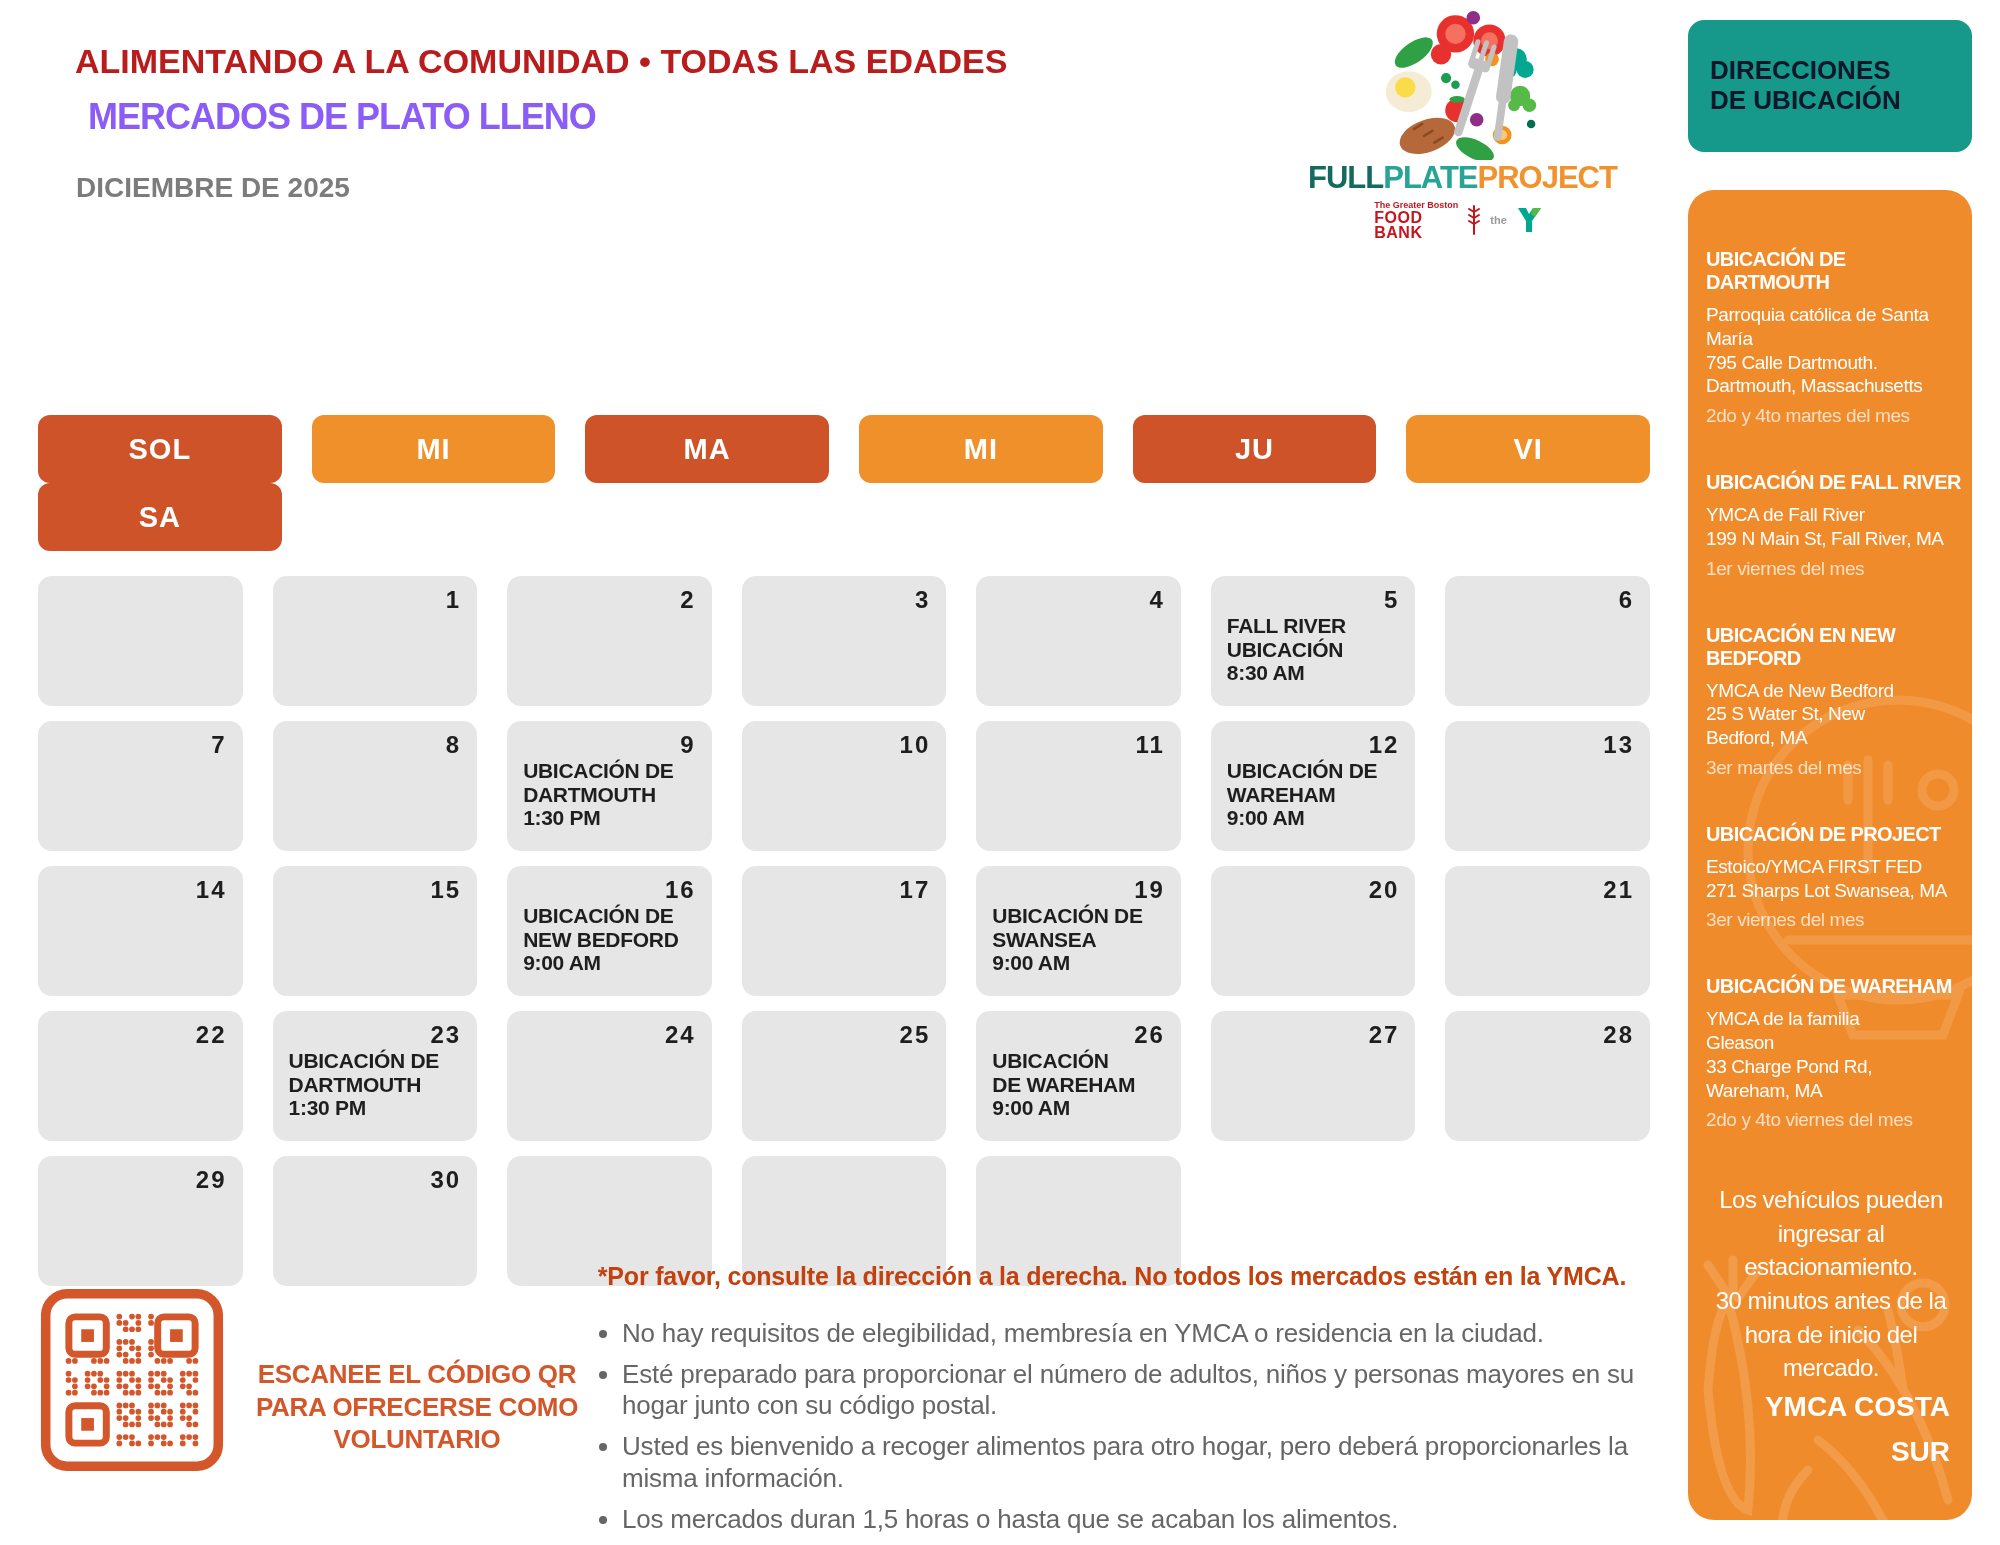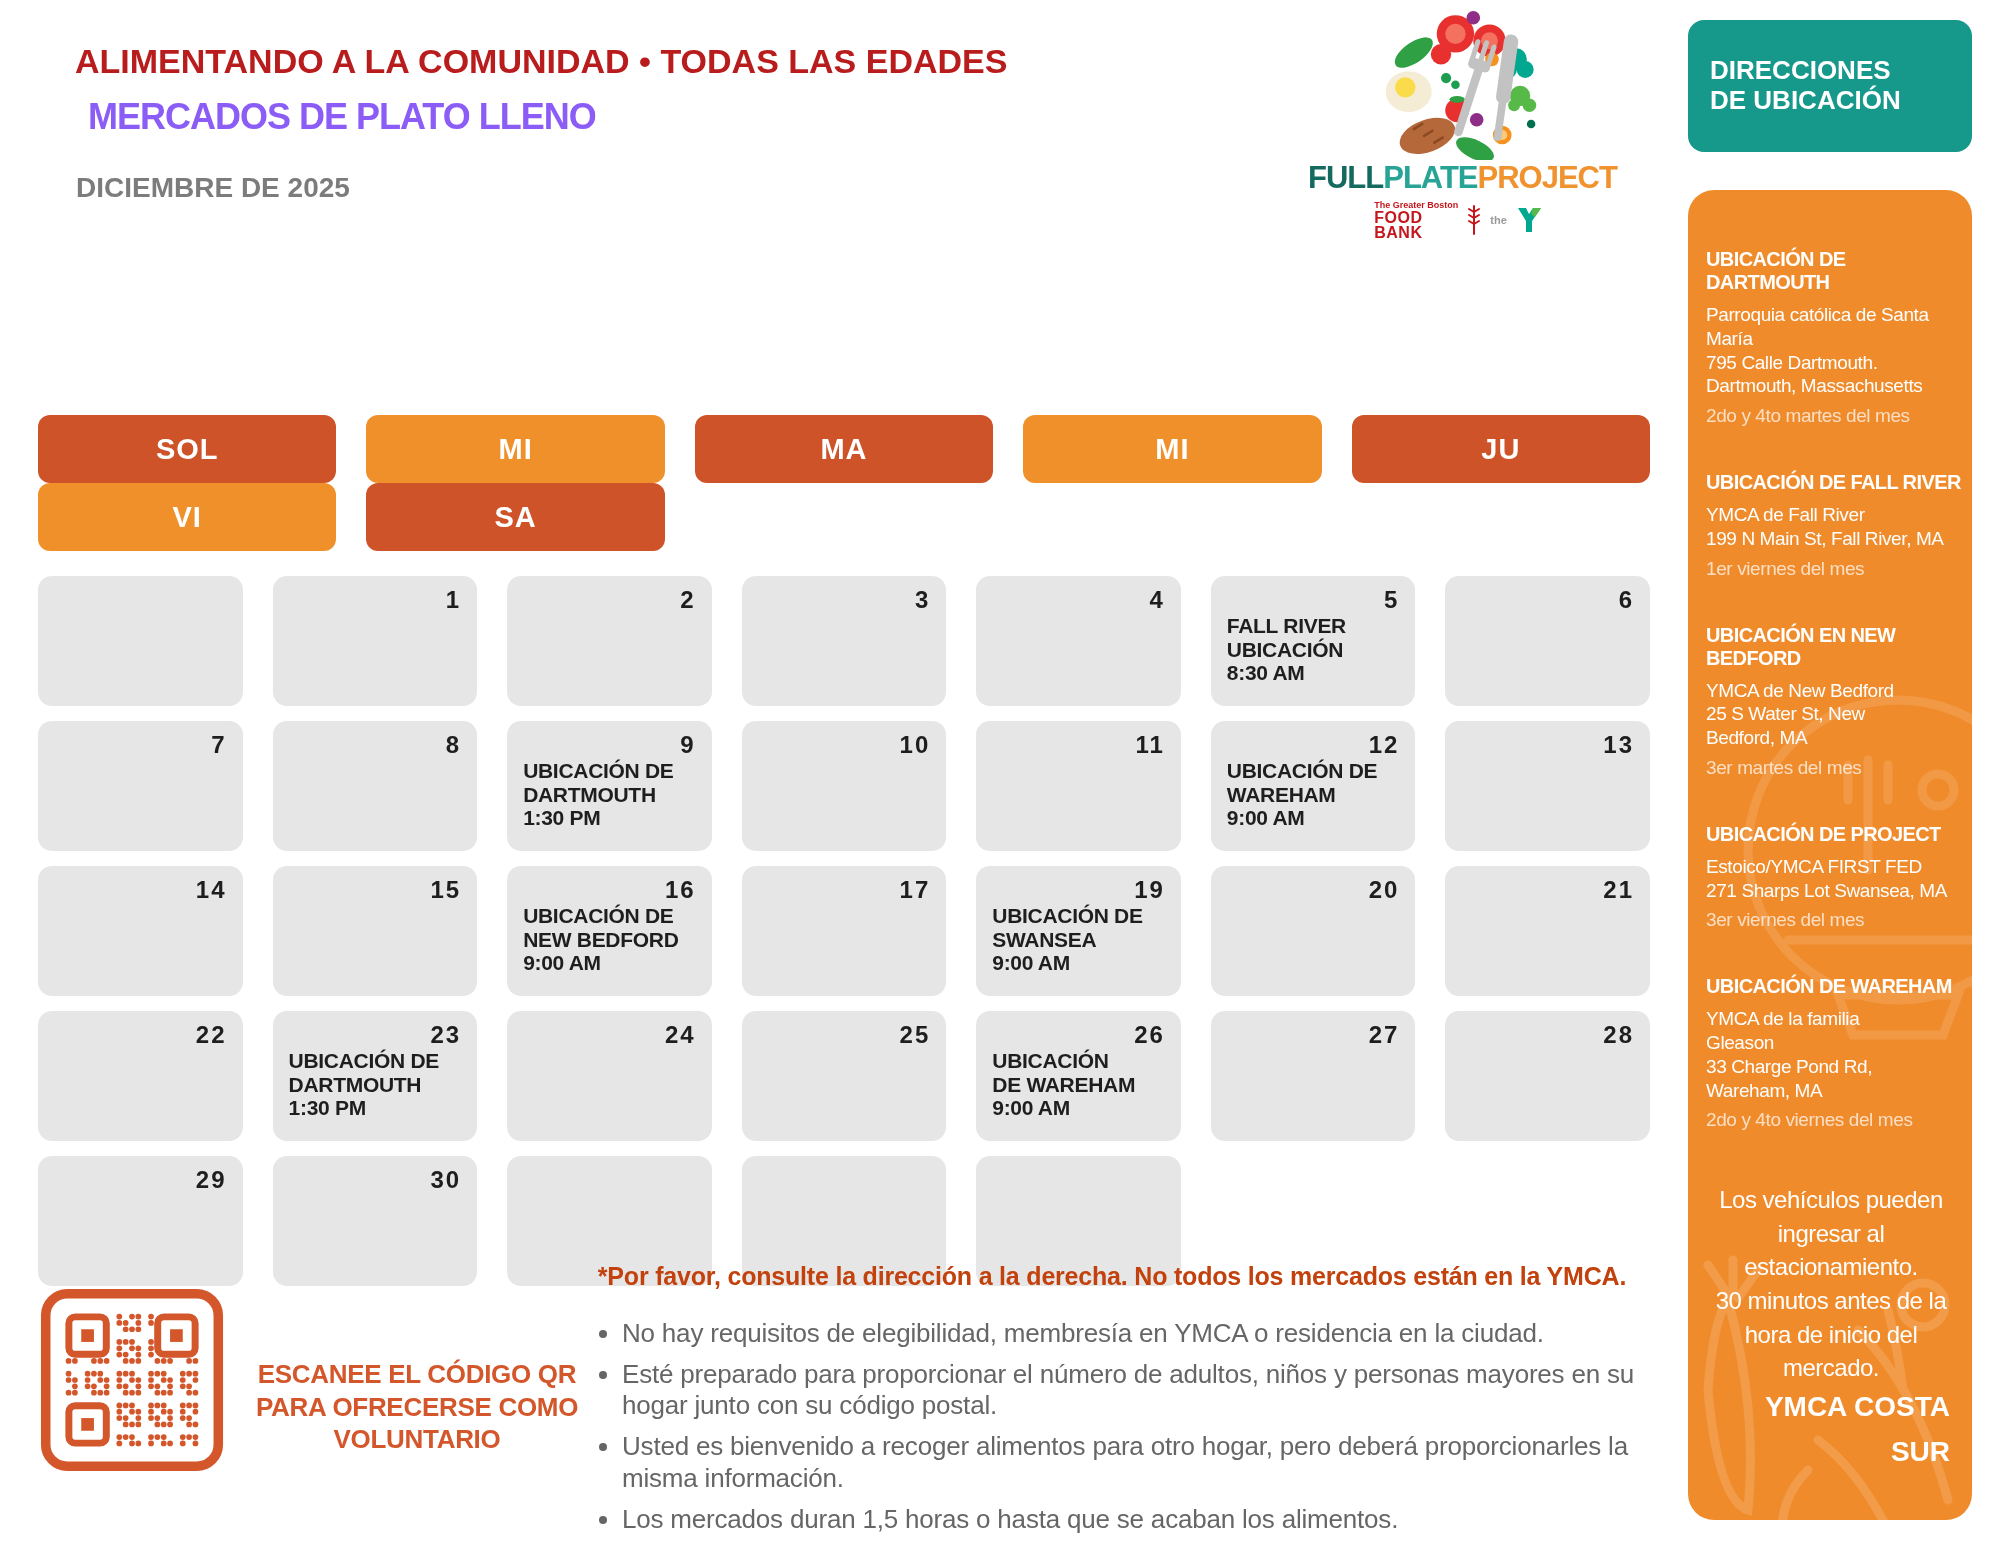--- a/index.html
+++ b/index.html
@@ -17,34 +17,34 @@
   .logo-word{font-size:31px;font-weight:bold;letter-spacing:-1px;line-height:1;margin-top:2px;white-space:nowrap;}
   .lw-full{color:#156A60;} .lw-plate{color:#27A495;} .lw-project{color:#F0922E;}
   .fb-row{display:flex;align-items:center;justify-content:center;gap:9px;margin-top:8px;}
   .fb-text{color:#C4161C;text-align:left;line-height:0.95;}
   .fb-top{font-size:9px;font-weight:bold;}
   .fb-big{font-size:16px;font-weight:bold;letter-spacing:0.5px;}
   .fb-the{font-size:11px;color:#9a9a9a;font-weight:bold;}
 
   
   .side-head{position:absolute;left:1688px;top:20px;width:284px;height:132px;background:#16998B;border-radius:16px;
-             color:#ffffff;font-weight:bold;font-size:26px;line-height:1.15;box-sizing:border-box;padding:36px 40px 0 22px;}
+             color:#0f172a;font-weight:bold;font-size:26px;line-height:1.15;box-sizing:border-box;padding:36px 40px 0 22px;}
   .side-panel{position:absolute;left:1688px;top:190px;width:284px;height:1330px;background:#F08B2B;border-radius:26px;
               color:#fff;box-sizing:border-box;padding:58px 16px 40px 18px;overflow:hidden;}
   .side-panel .wm{position:absolute;pointer-events:none;}
   .loc{margin-bottom:44px;position:relative;z-index:2;}
   .loc-title{font-weight:bold;font-size:20px;line-height:1.15;margin-bottom:9px;letter-spacing:-0.6px;white-space:nowrap;}
   .loc-line{font-size:19px;line-height:1.25;letter-spacing:-0.4px;white-space:nowrap;}
   .loc-freq{font-size:19px;margin-top:7px;color:rgba(255,255,255,0.72);letter-spacing:-0.4px;white-space:nowrap;}
   .veh-note{margin-top:52px;text-align:center;font-size:24px;line-height:1.4;position:relative;z-index:2;letter-spacing:-0.5px;}
   .org-block{text-align:right;font-weight:bold;font-size:28px;line-height:1.6;position:relative;z-index:2;padding-right:6px;}
 
   
   .calendar{position:absolute;left:38px;top:415px;width:1612px;}
-  .cal-headers{display:grid;grid-template-columns:repeat(5,1fr);column-gap:30px;}
+  .cal-headers{display:grid;grid-template-columns:repeat(6,1fr);column-gap:30px;}
   .pill{height:68px;border-radius:12px;display:flex;align-items:center;justify-content:center;
         color:#fff;font-weight:bold;font-size:29px;letter-spacing:1px;}
   .pill.dark{background:#CE5329;}
   .pill.light{background:#F0902B;}
   .cal-grid{margin-top:25px;display:grid;grid-template-columns:repeat(7,1fr);gap:15px 30px;}
   .cell{position:relative;height:130px;background:#E6E6E6;border-radius:14px;}
   .day-num{position:absolute;top:10px;right:16px;font-size:24px;font-weight:bold;color:#1E1E1E;letter-spacing:2px;}
   .event{position:absolute;left:16px;top:38px;font-size:21px;font-weight:bold;color:#1E1E1E;line-height:1.12;letter-spacing:-0.3px;}
 
   

